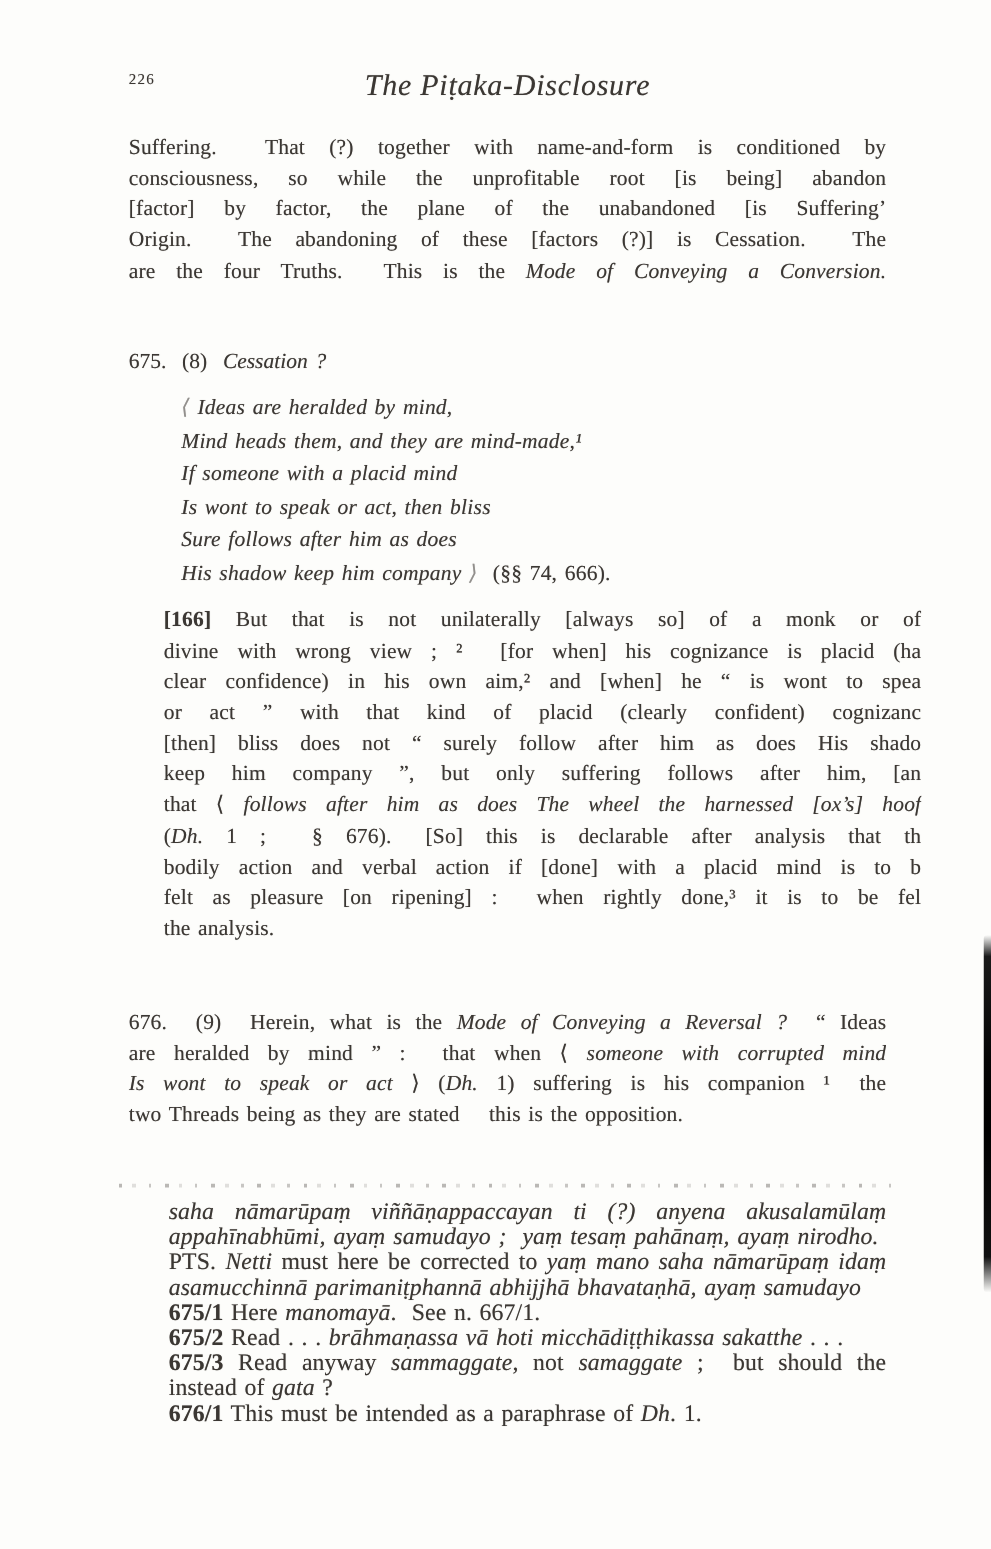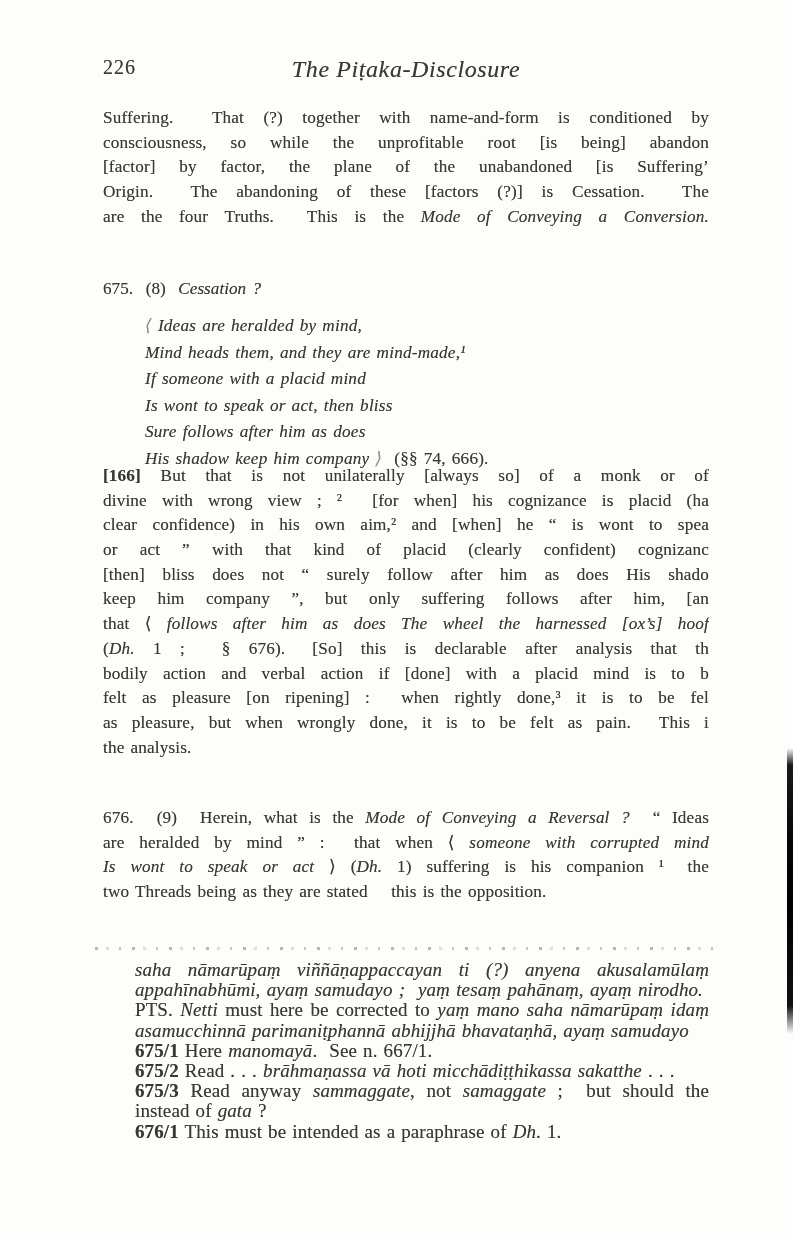--- a/index.html
+++ b/index.html
@@ -7,29 +7,29 @@
     position:relative;
     width:793px;height:1239px;
     background:#fdfdfb;
     overflow:hidden;
     font-family:"Liberation Serif","DejaVu Serif",serif;
     color:#3b3733;
     text-shadow:0 0 0.6px rgba(70,64,58,.55);
   }
   .col{position:absolute;left:103px;width:606px;}
   .header{top:56px;height:26px;}
-  .pagenum{position:absolute;left:0;top:0;font-size:20px;letter-spacing:1px;}
+  .pagenum{position:absolute;left:0;top:0;font-size:12px;letter-spacing:1px;}
   .runtitle{display:block;text-align:center;font-style:italic;font-size:24px;letter-spacing:.6px;}
   .body-block .line{line-height:24.7px;height:24.7px;overflow:hidden;font-size:17.2px;word-spacing:1.6px;letter-spacing:.15px;}
   .j{text-align:justify;text-align-last:justify;}
   .p1{top:106px;}
   .h675{top:279px;font-size:17.2px;word-spacing:2px;}
   .verse{top:313px;left:145px;width:470px;font-style:italic;}
   .verse .vline{line-height:26.6px;height:26.6px;font-size:17.2px;letter-spacing:.2px;word-spacing:1.5px;}
-  .p166{top:464px;}
+  .p166{top:484px;margin-left:28px;}
   .p676{top:806px;}
   .it{font-style:italic;}
   .b{font-weight:bold;}
   .rm{font-style:normal;margin-top:20px;}
   .faint{opacity:.55;}
   .fnrule{
     position:absolute;left:95px;top:947px;width:622px;height:3px;
     background:repeating-linear-gradient(to right,
       rgba(90,85,80,.75) 0 3px, transparent 3px 11px,
       rgba(120,115,110,.4) 11px 14px, transparent 14px 24px,
@@ -79,21 +79,20 @@
     <div class="line j"><span class="b">[166]</span><span> But that is not unilaterally [always so] of a monk or of</span></div>
     <div class="line j"><span>divine with wrong view ; ²&nbsp; [for when] his cognizance is placid (ha</span></div>
     <div class="line j"><span>clear confidence) in his own aim,² and [when] he “ is wont to spea</span></div>
     <div class="line j"><span>or act ” with that kind of placid (clearly confident) cognizanc</span></div>
     <div class="line j"><span>[then] bliss does not “ surely follow after him as does His shado</span></div>
     <div class="line j"><span>keep him company ”, but only suffering follows after him, [an</span></div>
     <div class="line j"><span>that ⟨ </span><span class="it">follows after him as does The wheel the harnessed [ox’s] hoof</span></div>
     <div class="line j"><span>(</span><span class="it">Dh.</span><span> 1 ;&nbsp; § 676).  [So] this is declarable after analysis that th</span></div>
     <div class="line j"><span>bodily action and verbal action if [done] with a placid mind is to b</span></div>
     <div class="line j"><span>felt as pleasure [on ripening] :&nbsp; when rightly done,³ it is to be fel</span></div>
-    <div class="line j"><span>as pleasure, but when wrongly done, it is to be felt as pain.&nbsp; This i</span></div>
     <div class="line"><span>the analysis.</span></div>
   </div>
 
   <div class="col body-block p676">
     <div class="line j"><span>676.&nbsp; (9)&nbsp; Herein, what is the </span><span class="it">Mode of Conveying a Reversal ?</span><span>&nbsp; “ Ideas</span></div>
     <div class="line j"><span>are heralded by mind ” :&nbsp; that when ⟨ </span><span class="it">someone with corrupted mind</span></div>
     <div class="line j"><span class="it">Is wont to speak or act</span><span> ⟩ (</span><span class="it">Dh.</span><span> 1) suffering is his companion ¹  the</span></div>
     <div class="line"><span>two Threads being as they are stated  this is the opposition.</span></div>
   </div>
 

